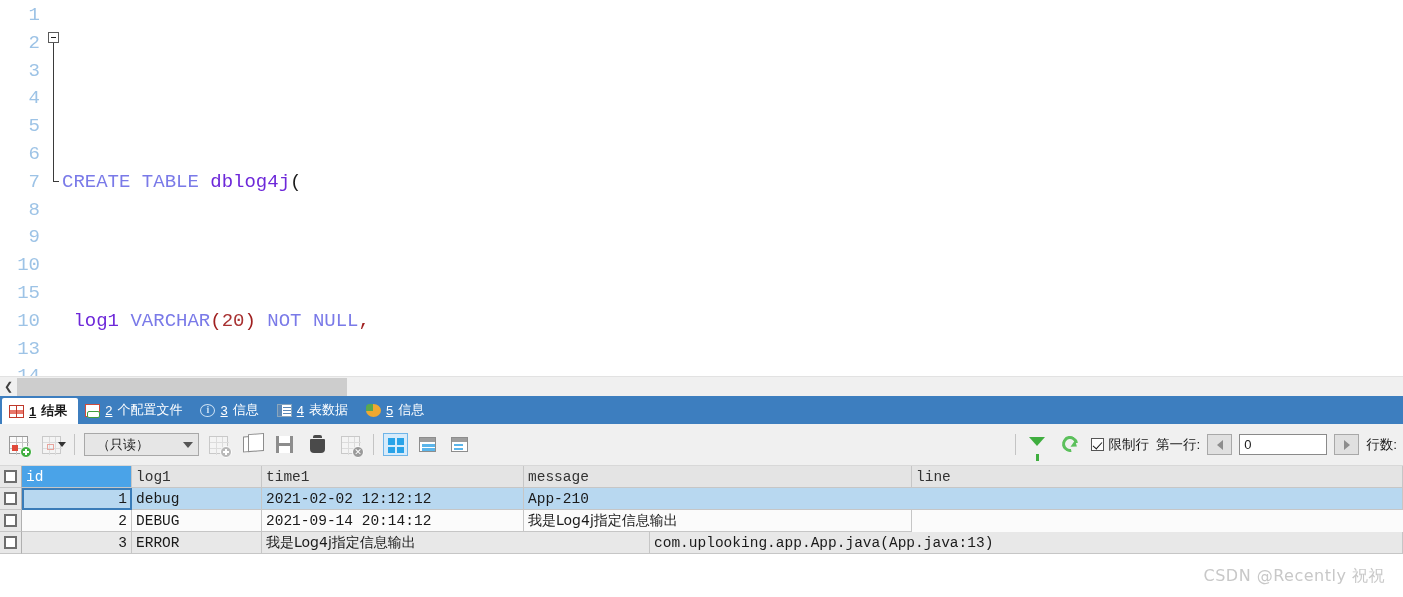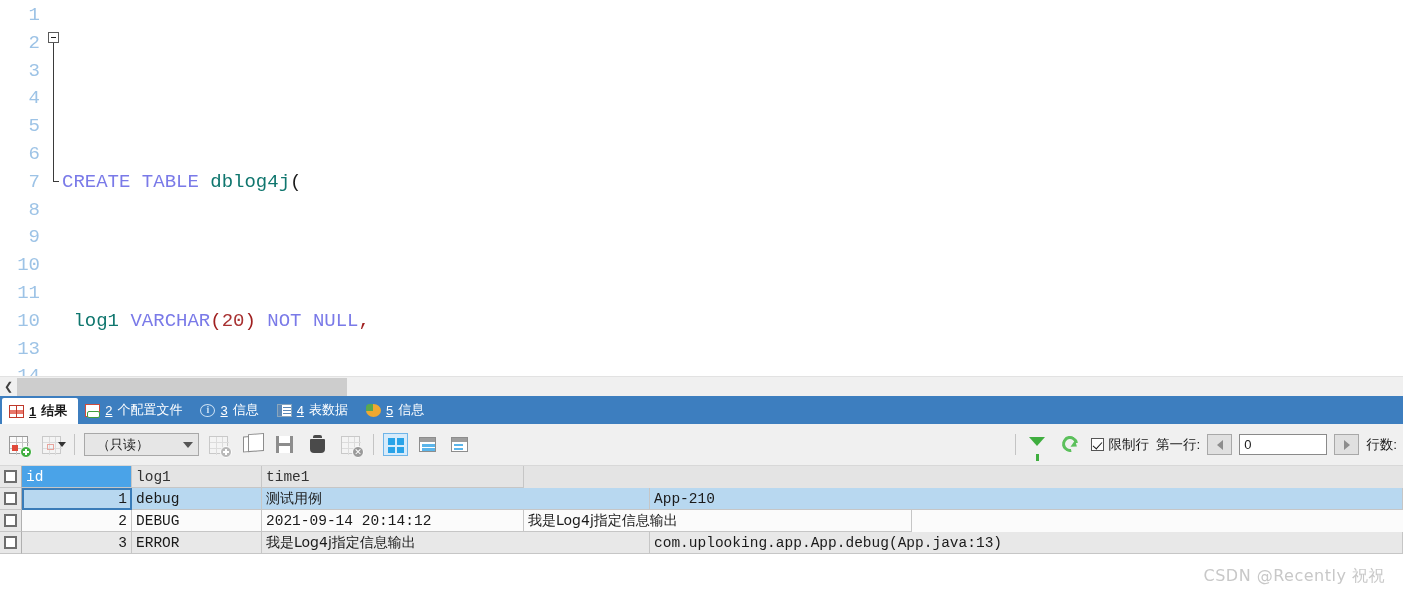--- a/index.html
+++ b/index.html
@@ -80,21 +80,21 @@
     flex: 1;
     padding-top: 2px;
     font-size: 19px;
     line-height: 27.8px;
     white-space: pre;
     font-family: "Liberation Mono", monospace;
   }
   .ln { height: 27.8px; }
 
   .kw   { color: #7a7ae8; text-align: center; }
-  .id   { color: #0f766e; }
+  .id   { color: #6d28d9; }
   .num  { color: #a83232; }
   .punc { color: #a02020; }
   .plain{ color: #1a1a1a; }
 
   
   #hscroll {
     position: absolute;
     left: 0; top: 376px;
     width: 1403px; height: 20px;
     background: #f0f0f0;
@@ -586,21 +586,21 @@
     <div>1</div>
     <div>2</div>
     <div>3</div>
     <div>4</div>
     <div>5</div>
     <div>6</div>
     <div>7</div>
     <div>8</div>
     <div>9</div>
     <div>10</div>
-    <div>11</div>
+    <div>15</div>
     <div>10</div>
     <div>13</div>
     <div>14</div>
   </div>
 
   <div id="foldcol">
     <div class="fold-box"></div>
     <div class="fold-line"></div>
     <div class="fold-foot"></div>
   </div>
@@ -789,48 +789,50 @@
 
 <div id="datagrid">
 
   <div class="dg-row dg-head">
     <div class="cell c-chk">
       <span class="row-chk"></span>
     </div>
     <div class="cell c-id">id</div>
     <div class="cell c-log">log1</div>
     <div class="cell c-time">time1</div>
+    <div class="cell c-msg">message</div>
+    <div class="cell c-line">line</div>
   </div>
 
   <div class="dg-row dg-r1">
     <div class="cell c-chk">
       <span class="row-chk"></span>
     </div>
     <div class="cell c-id">1</div>
     <div class="cell c-log">debug</div>
-    <div class="cell c-msg cjk">测试用例</div>
+    <div class="cell c-time">2021-02-02 12:12:12</div>
     <div class="cell c-line">App-210</div>
   </div>
 
   <div class="dg-row dg-r2">
     <div class="cell c-chk">
       <span class="row-chk"></span>
     </div>
     <div class="cell c-id">2</div>
     <div class="cell c-log">DEBUG</div>
     <div class="cell c-time">2021-09-14 20:14:12</div>
     <div class="cell c-msg cjk">我是Log4j指定信息输出</div>
   </div>
 
   <div class="dg-row dg-r3">
     <div class="cell c-chk">
       <span class="row-chk"></span>
     </div>
     <div class="cell c-id">3</div>
     <div class="cell c-log">ERROR</div>
     <div class="cell c-msg cjk">我是Log4j指定信息输出</div>
-    <div class="cell c-line">com.uplooking.app.App.debug(App.java:13)</div>
+    <div class="cell c-line">com.uplooking.app.App.java(App.java:13)</div>
   </div>
 </div>
 
 <div id="bottomfill"></div>
 
 <div id="watermark">CSDN @Recently 祝祝</div>
 
 </body></html>

